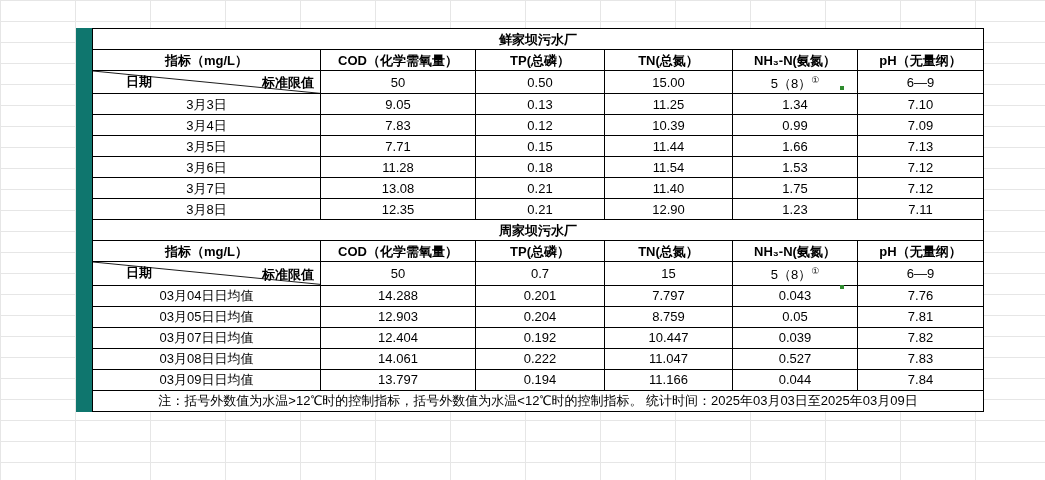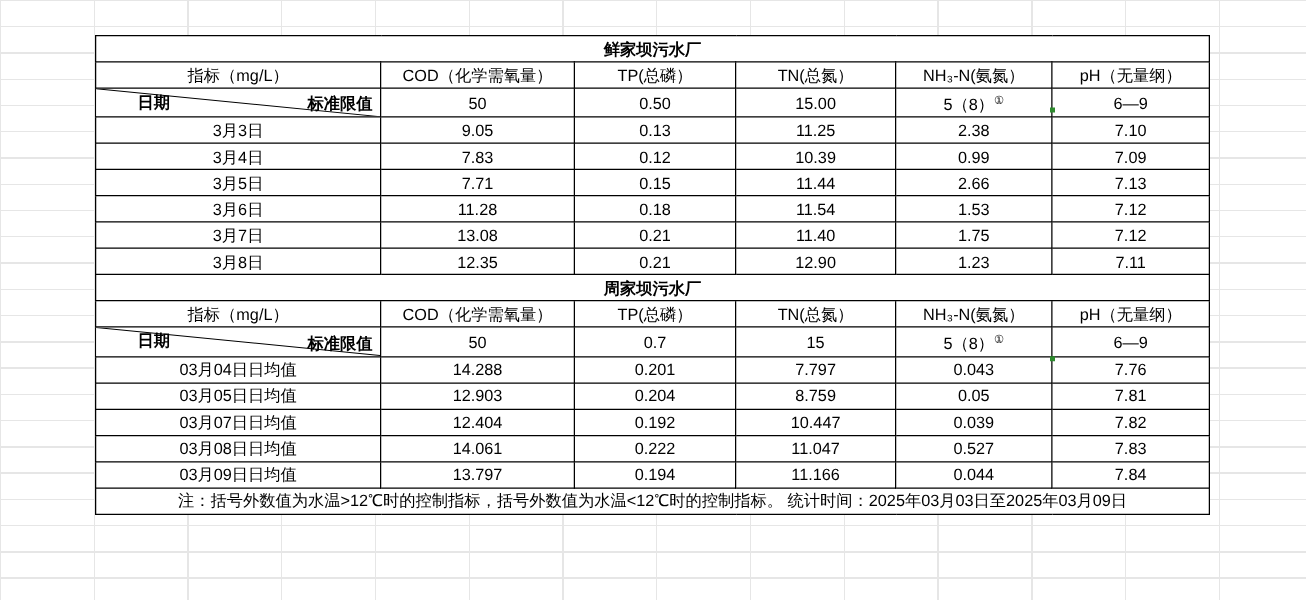--- a/index.html
+++ b/index.html
@@ -24,20 +24,21 @@
       repeating-linear-gradient(to bottom, #e6e6e6 0 1px, transparent 1px 21px);
     z-index: 0;
   }
   .sheet {
     position: absolute;
     left: 76px;
     top: 28px;
     width: 891px;
     z-index: 1;
     background: #0f766e;
+    padding-left: 16px;
   }
   table.doc {
     border-collapse: collapse;
     width: 891px;
     table-layout: fixed;
     background: #ffffff;
   }
   table.doc td {
     border: 1px solid #000000;
     font-size: 13px;
@@ -49,21 +50,21 @@
     line-height: 19px;
     background: #ffffff;
   }
   .title-row td {
     font-weight: bold;
     font-size: 14px;
     height: 24px;
     line-height: 23px;
   }
   .head-row td {
-    font-weight: normal;
+    font-weight: bold;
     font-size: 14px;
     height: 26px;
     line-height: 25px;
   }
   .limit-row td {
     height: 28px;
     line-height: 27px;
     font-size: 13px;
   }
   .data-row td {
@@ -163,37 +164,37 @@
       <td>15.00</td>
       <td><span>5（8）</span><span class="sup">①</span></td>
       <td>6—9</td>
     </tr>
 
     <tr class="data-row">
       <td>3月3日</td>
       <td>9.05</td>
       <td>0.13</td>
       <td>11.25</td>
-      <td>2.38</td>
+      <td>1.34</td>
       <td>7.10</td>
     </tr>
     <tr class="data-row">
       <td>3月4日</td>
       <td>7.83</td>
       <td>0.12</td>
       <td>10.39</td>
       <td>0.99</td>
       <td>7.09</td>
     </tr>
     <tr class="data-row">
       <td>3月5日</td>
       <td>7.71</td>
       <td>0.15</td>
       <td>11.44</td>
-      <td>2.66</td>
+      <td>1.66</td>
       <td>7.13</td>
     </tr>
     <tr class="data-row">
       <td>3月6日</td>
       <td>11.28</td>
       <td>0.18</td>
       <td>11.54</td>
       <td>1.53</td>
       <td>7.12</td>
     </tr>

